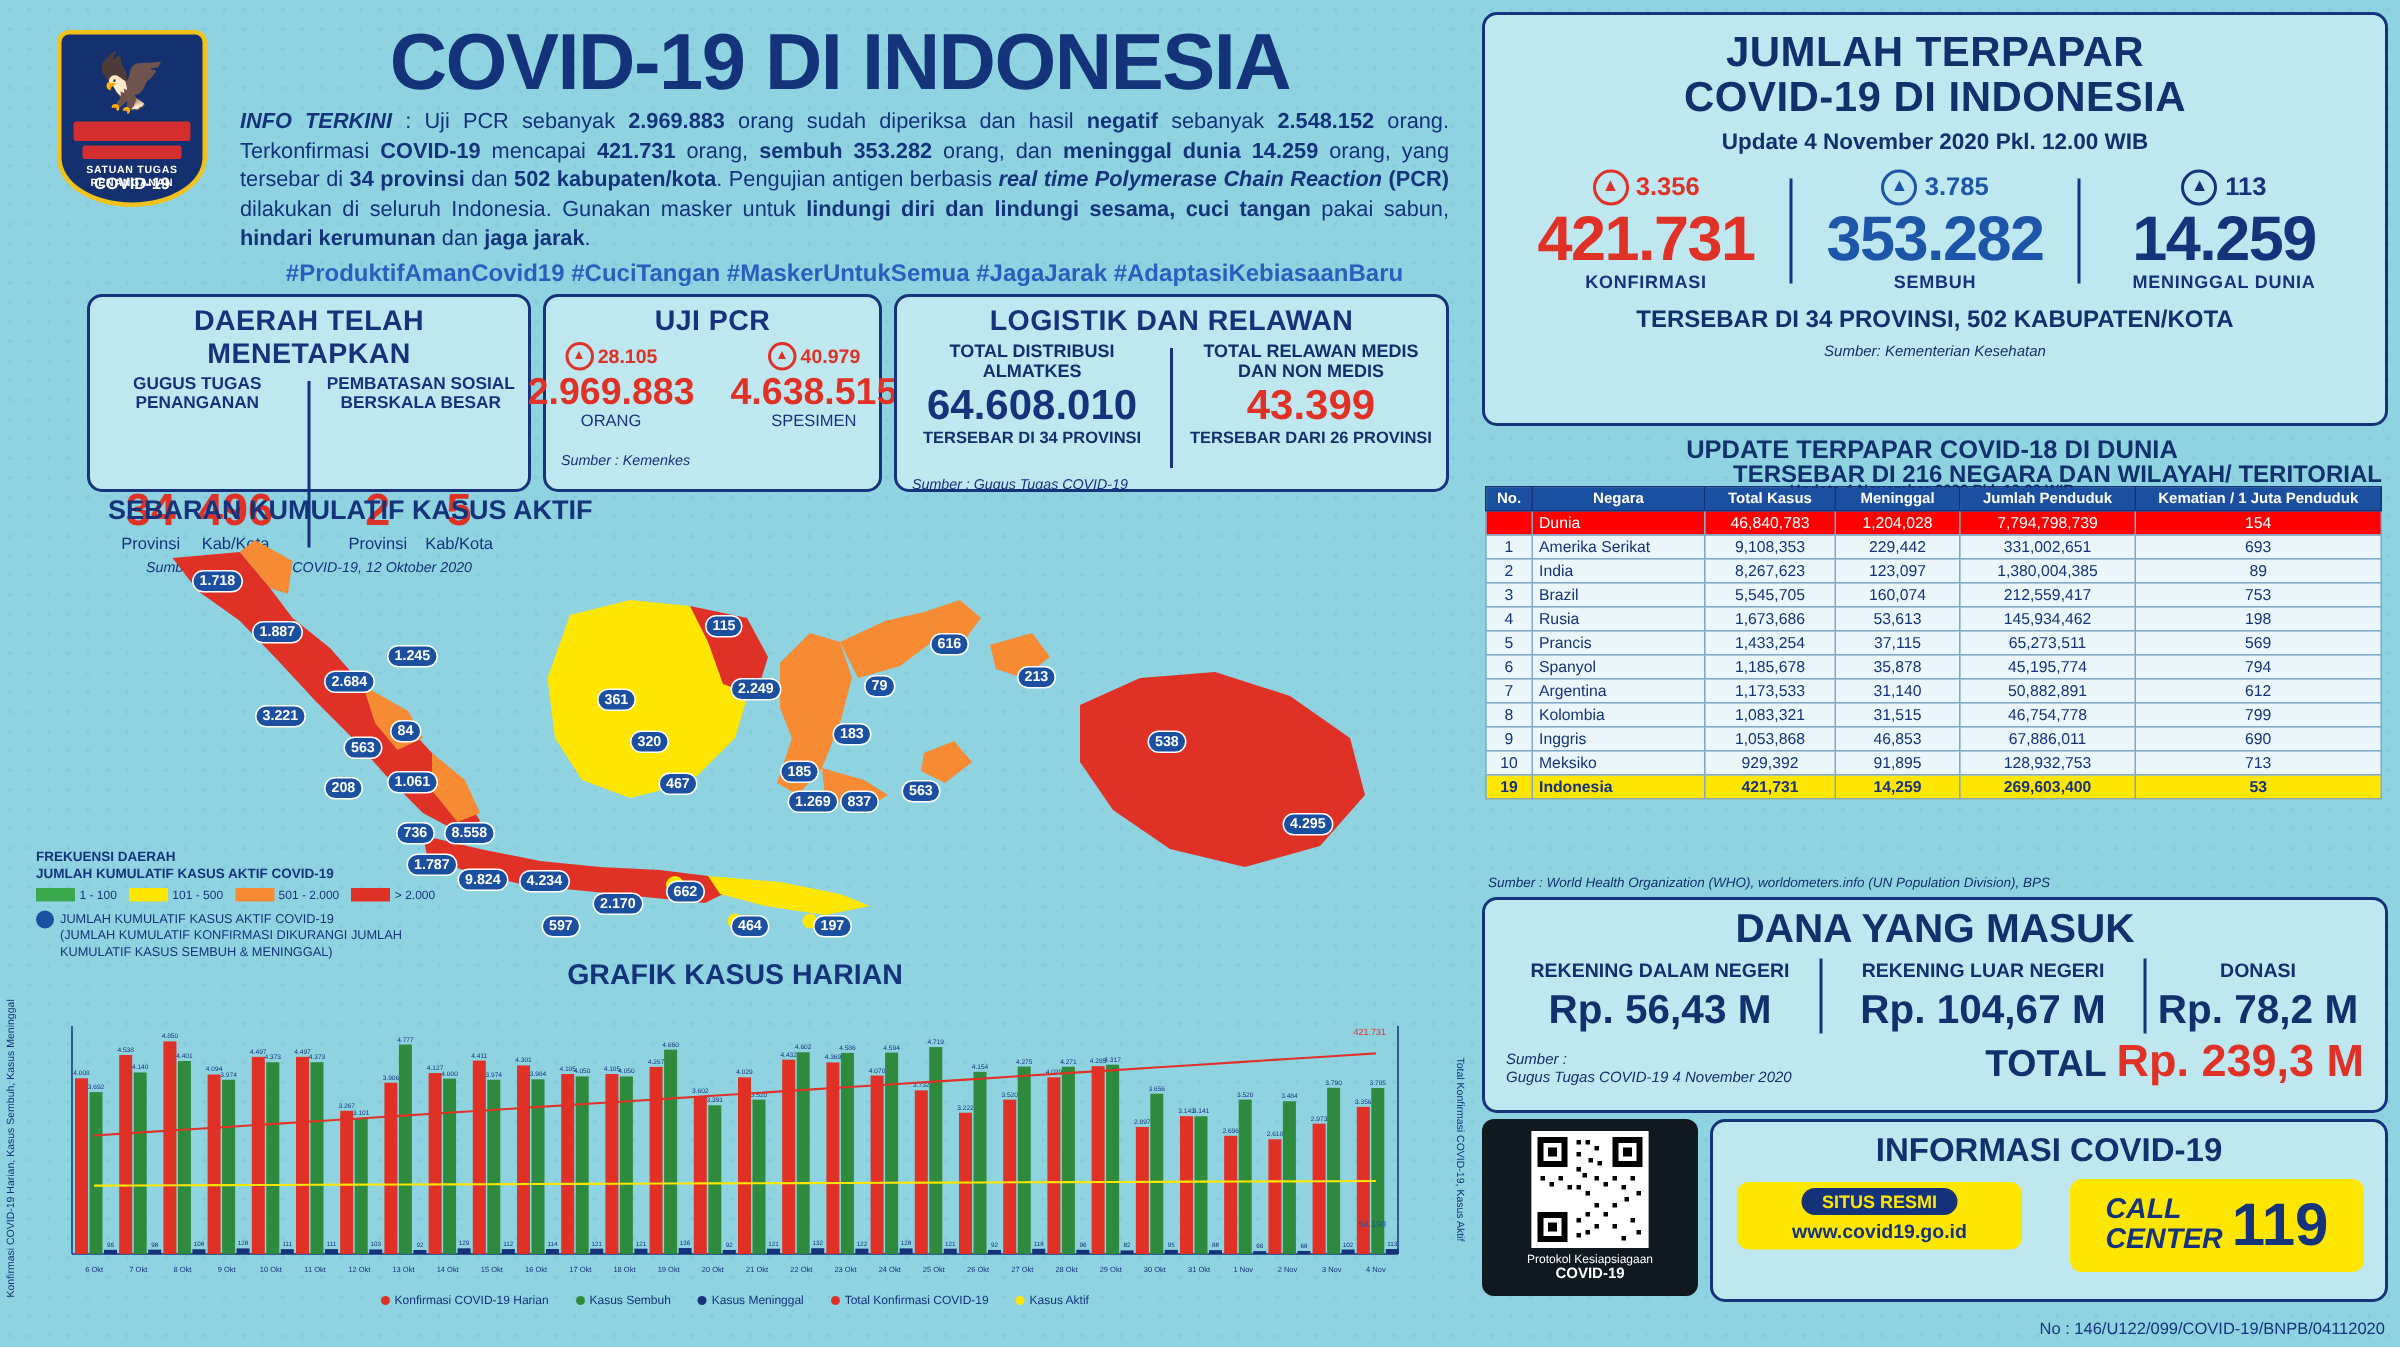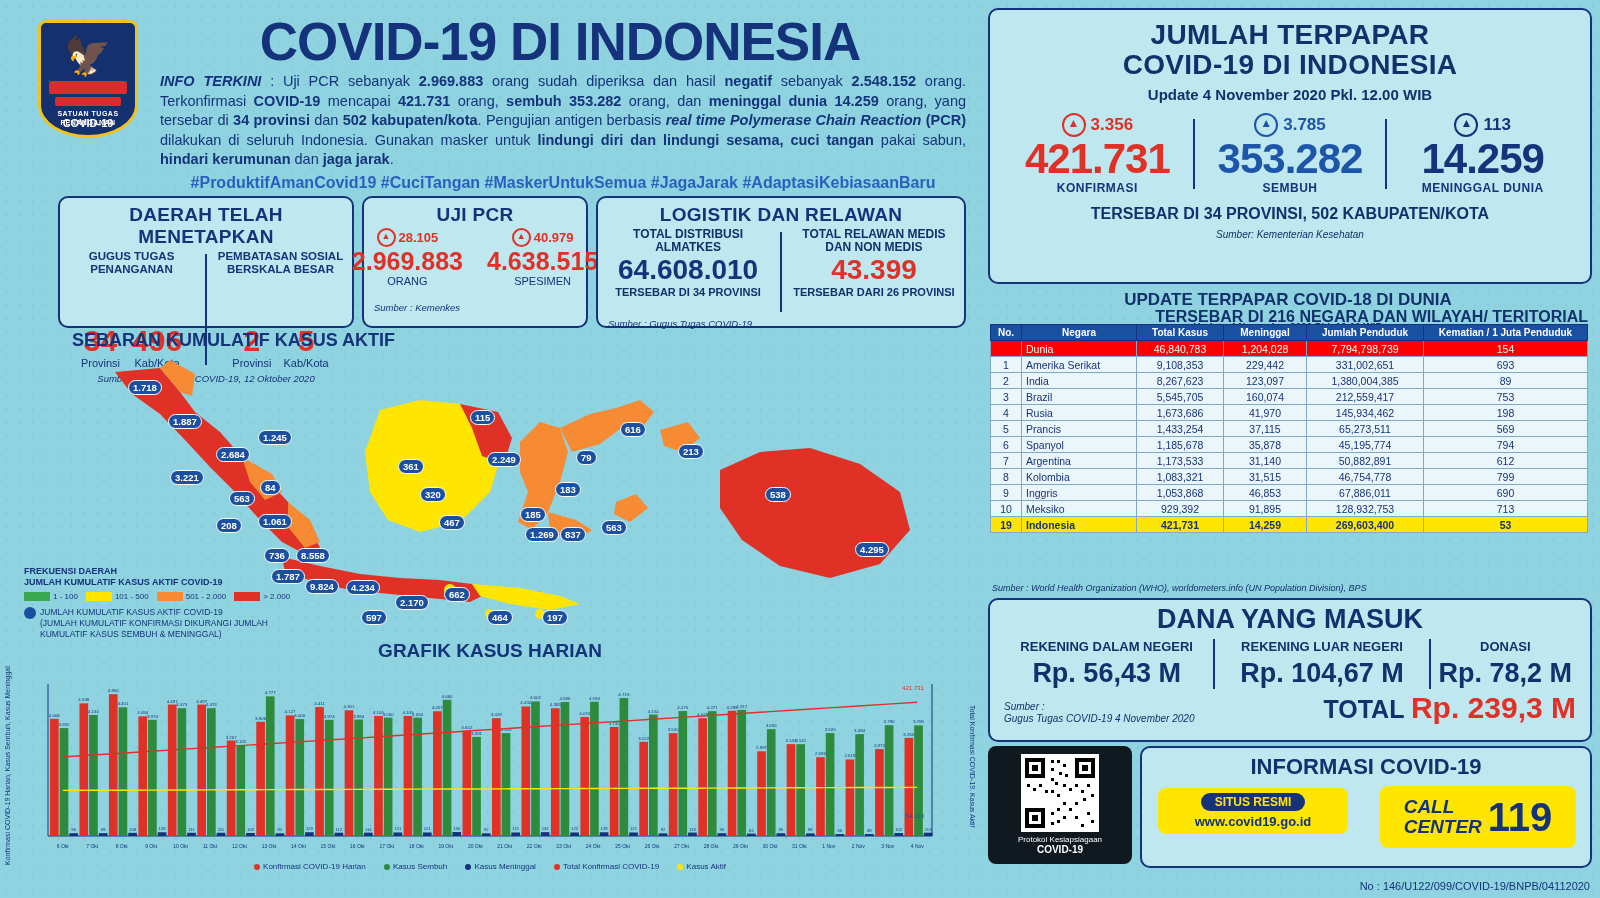--- a/index.html
+++ b/index.html
@@ -718,21 +718,21 @@
               <td class="nm">Brazil</td>
               <td class="">5,545,705</td>
               <td class="">160,074</td>
               <td class="">212,559,417</td>
               <td class="">753</td>
             </tr>
             <tr class="">
               <td class="">4</td>
               <td class="nm">Rusia</td>
               <td class="">1,673,686</td>
-              <td class="">41,970</td>
+              <td class="">53,613</td>
               <td class="">145,934,462</td>
               <td class="">198</td>
             </tr>
             <tr class="">
               <td class="">5</td>
               <td class="nm">Prancis</td>
               <td class="">1,433,254</td>
               <td class="">37,115</td>
               <td class="">65,273,511</td>
               <td class="">569</td>

